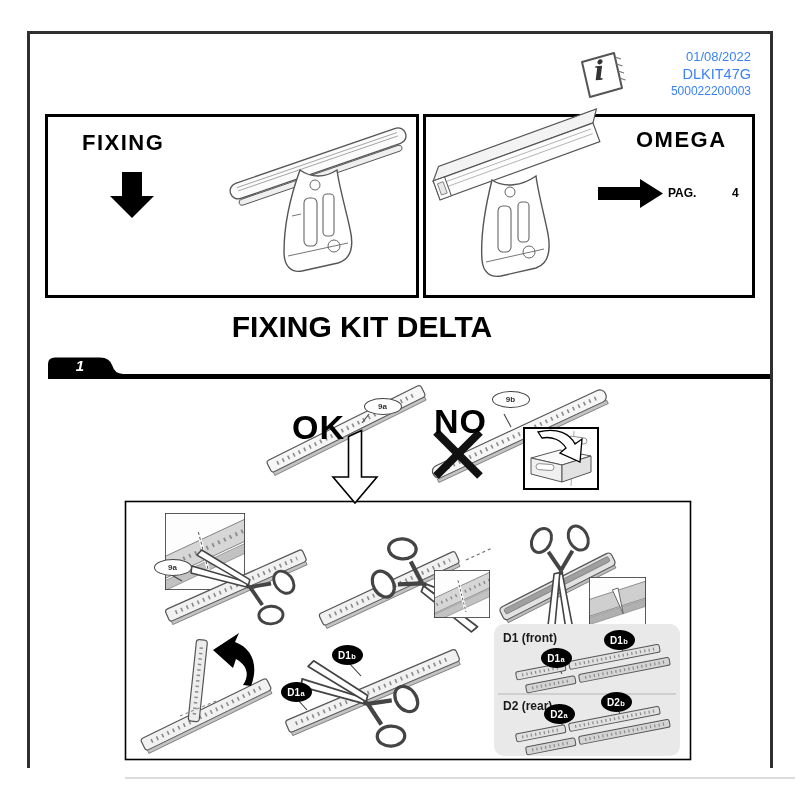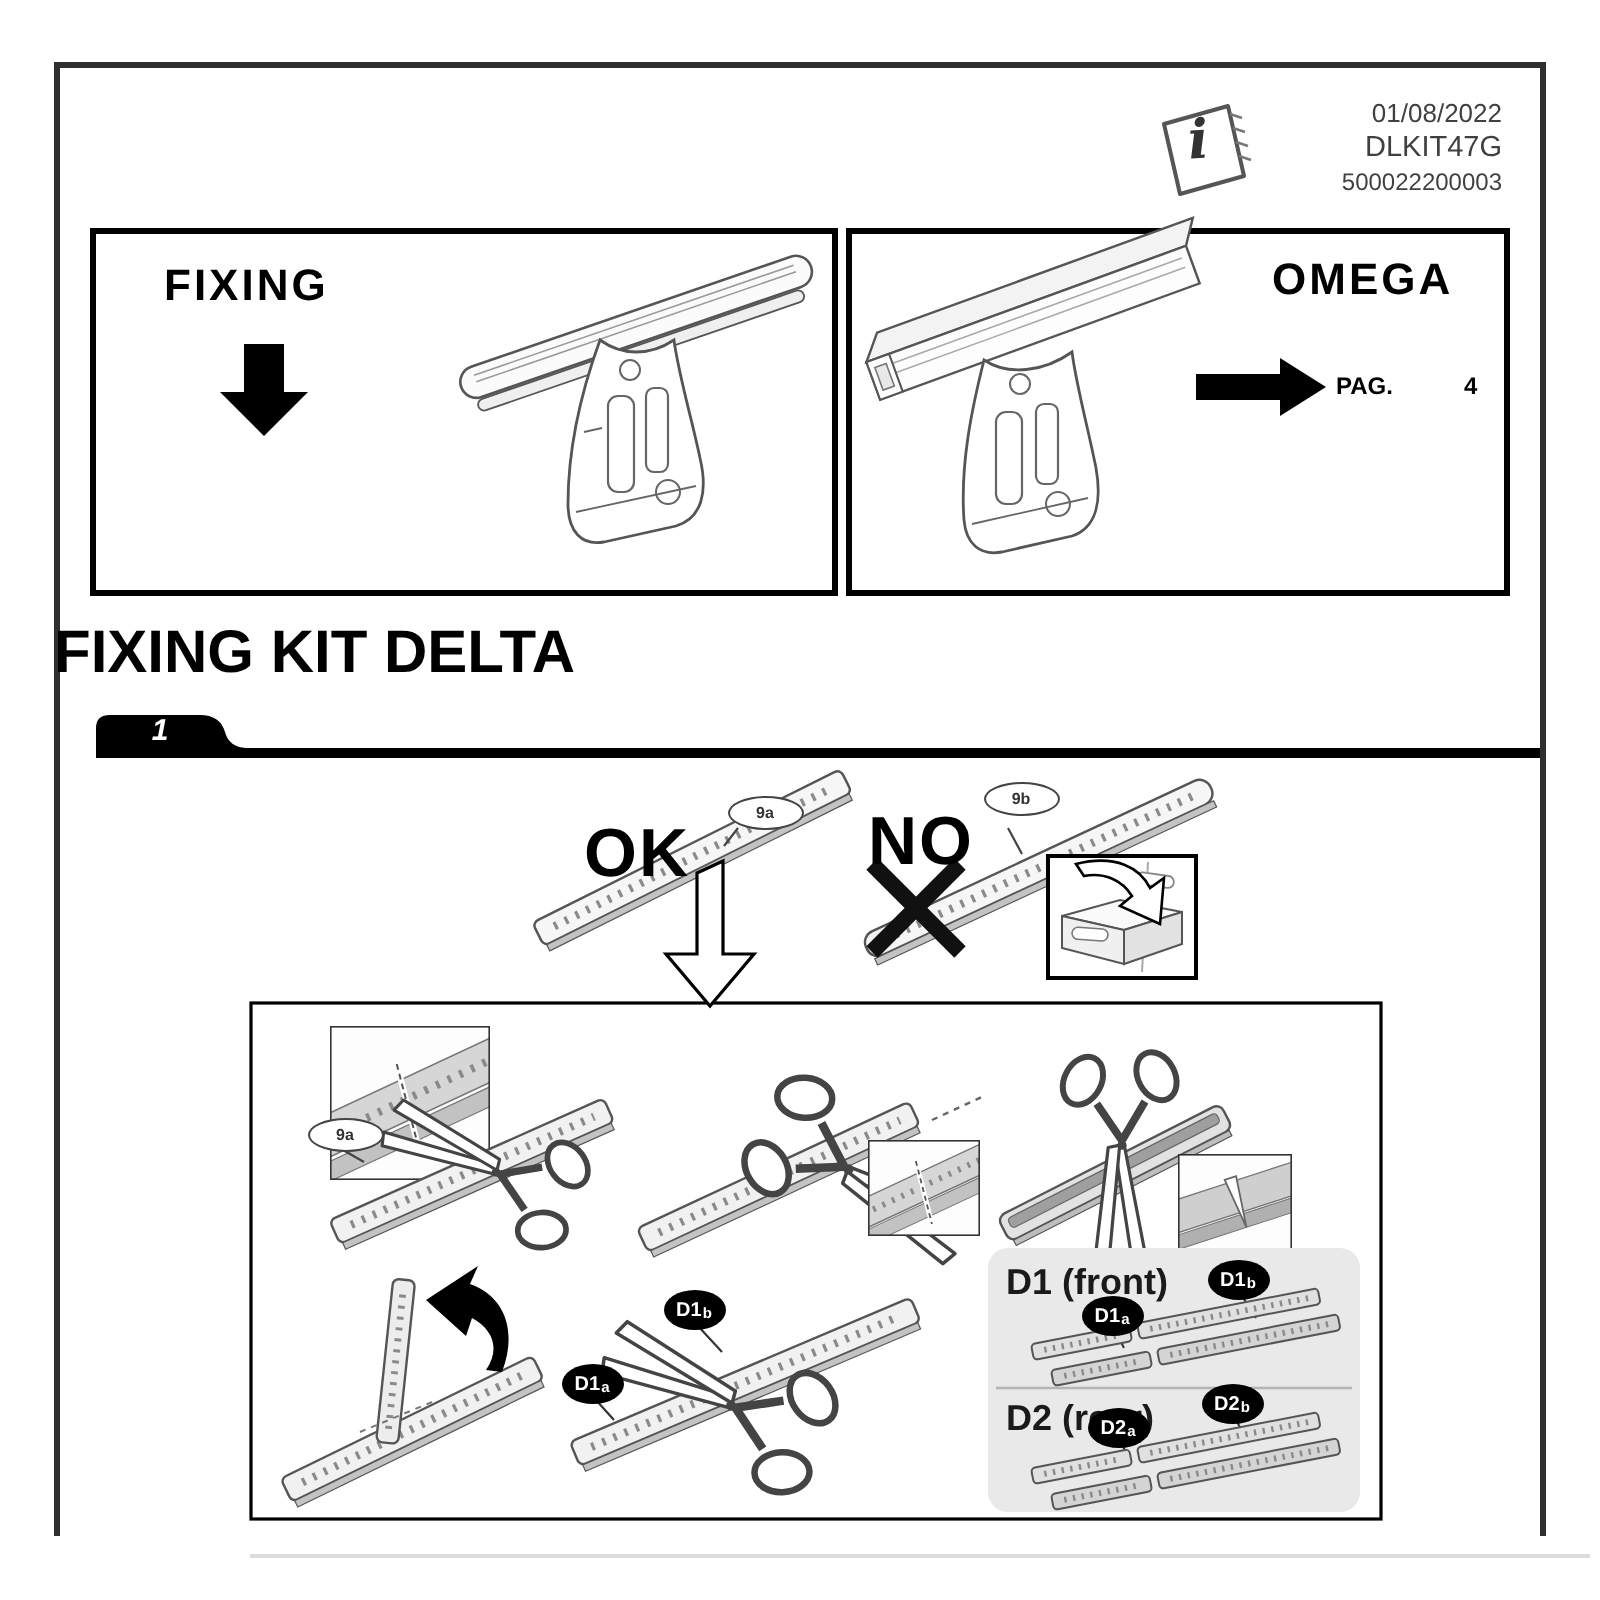--- a/index.html
+++ b/index.html
@@ -1,37 +1,37 @@
 <!DOCTYPE html>
 <html><head>
 <meta charset="utf-8">
 <style>
   html,body{margin:0;padding:0;}
   body{width:800px;height:800px;background:#fff;position:relative;overflow:hidden;
        font-family:"Liberation Sans",sans-serif;}
   #art{position:absolute;left:0;top:0;z-index:1;}
   .txt{position:absolute;z-index:2;color:#000;white-space:nowrap;line-height:1;}
-  .hdr{position:absolute;right:49px;top:49px;text-align:right;z-index:2;color:#404040;}
+  .hdr{position:absolute;right:49px;top:49px;text-align:right;z-index:2;color:#3b82f6;}
   .hdr .date{font-size:13px;}
   .hdr .code{font-size:14.5px;font-weight:normal;margin-top:2px;}
   .hdr .serial{font-size:12px;margin-top:2px;}
   .variant{font-size:22px;font-weight:bold;letter-spacing:1.5px;}
   .bigmark{font-size:34px;font-weight:bold;letter-spacing:1px;}
-  .title{left:27px;width:670px;text-align:left;top:312px;font-size:30px;font-weight:bold;}
+  .title{left:27px;width:670px;text-align:center;top:312px;font-size:30px;font-weight:bold;}
   .stepnum{left:54px;top:358px;width:52px;text-align:center;color:#fff;
            font-size:15px;font-weight:bold;font-style:italic;}
   .pag{font-size:12px;font-weight:bold;}
   .callout{position:absolute;z-index:2;width:38px;height:17px;border:1.4px solid #444;
            border-radius:50%;background:#fff;display:flex;align-items:center;
            justify-content:center;font-size:8px;font-weight:bold;color:#333;box-sizing:border-box;}
   .badge{position:absolute;z-index:2;width:31px;height:20px;background:#000;border-radius:50%;
          color:#fff;display:flex;align-items:flex-end;justify-content:center;
          font-size:10px;font-weight:bold;padding-bottom:4px;box-sizing:border-box;}
   .badge .sub{font-size:7.5px;margin-left:.5px;}
-  .plabel{font-size:18px;font-weight:bold;color:#1a1a1a;}
+  .plabel{font-size:12px;font-weight:bold;color:#1a1a1a;}
   .infoglyph{left:594px;top:57px;font-family:"DejaVu Serif",serif;font-style:italic;
              font-weight:bold;font-size:27px;color:#333;transform:rotate(-4deg);}
 </style>
 </head>
 <body>
 
 <svg id="art" width="800" height="800" viewBox="0 0 800 800">
   <defs>
     <g id="scissors">
       <path d="M4,-1 L56,-11 L58,-5 L6,3 Z" fill="#fff" stroke="#444" stroke-width="1.4" stroke-linejoin="round"></path>

